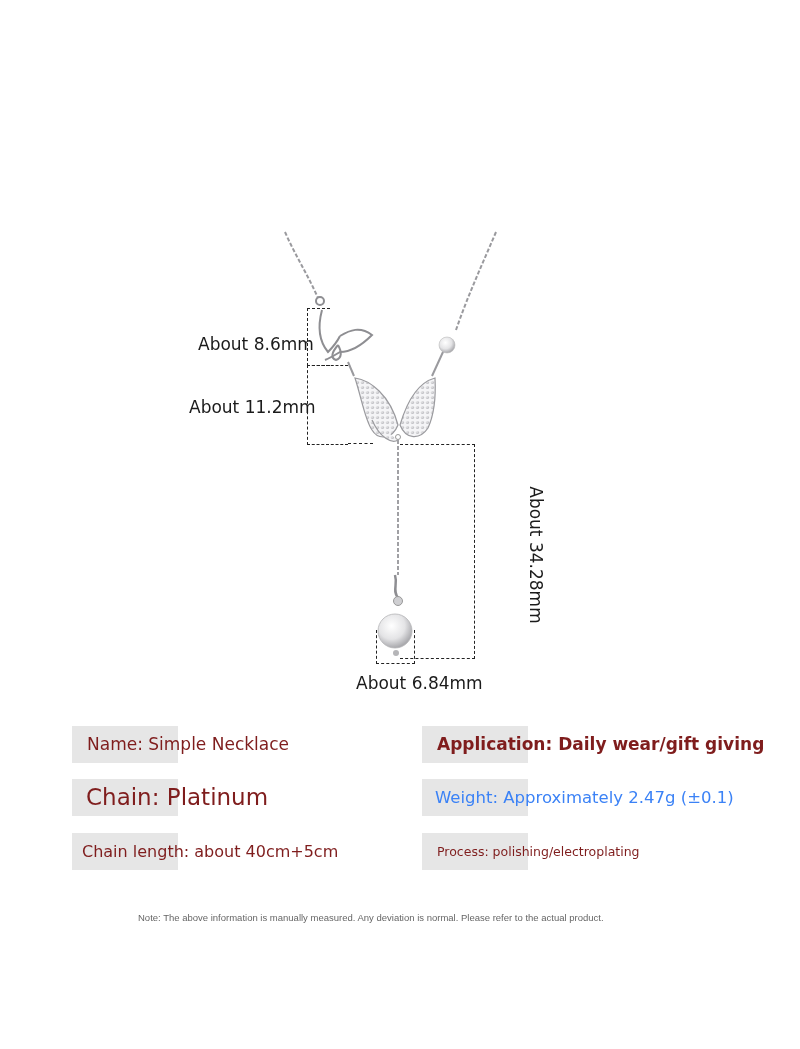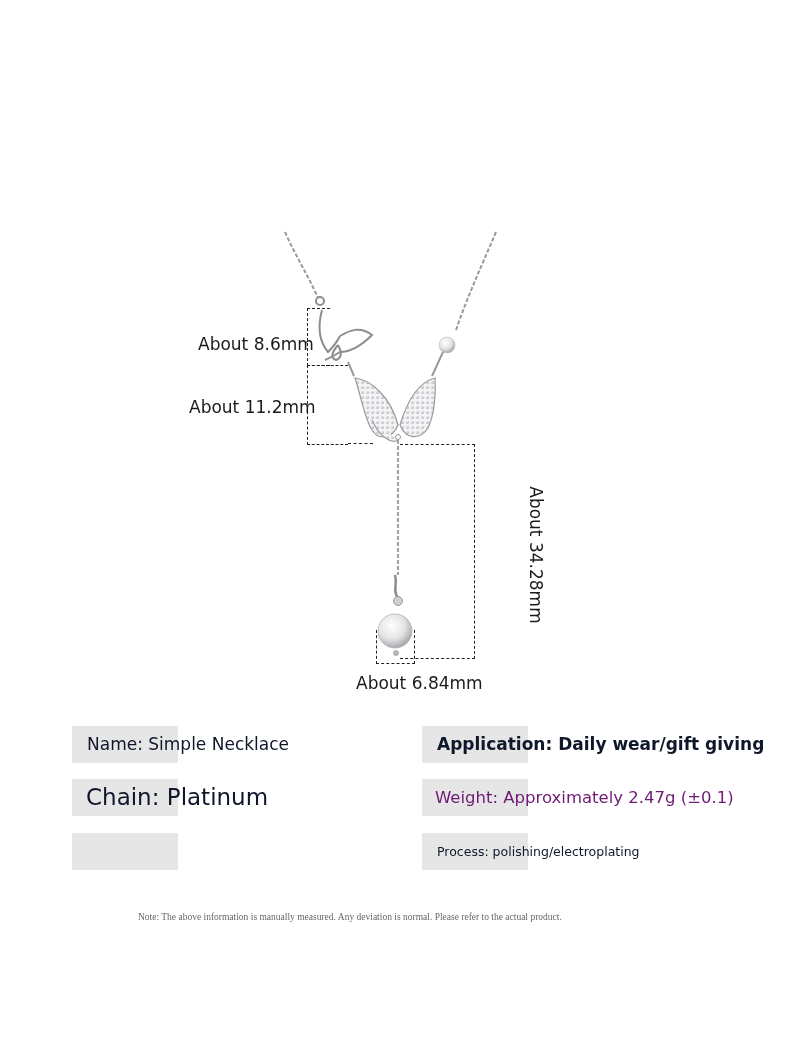--- a/index.html
+++ b/index.html
@@ -2,22 +2,22 @@
 <html><head>
 <meta charset="utf-8">
 <style>
   html, body { margin: 0; padding: 0; background: #ffffff; }
   body { width: 800px; height: 1049px; position: relative; overflow: hidden; font-family: "Liberation Sans", sans-serif; color: #1a1a1a; }
   .abs { position: absolute; }
   .dim { font-family: "DejaVu Sans", sans-serif; font-size: 17px; color: #1b1b1b; white-space: nowrap; }
   .dash { position: absolute; border-color: #222; border-style: dashed; border-width: 0; }
   .spec { position: absolute; height: 37px; }
   .spec .bg { position: absolute; left: 0; top: 0; width: 106px; height: 37px; background: #e6e6e6; }
-  .spec .txt { position: absolute; top: 0; height: 37px; line-height: 37px; white-space: nowrap; font-family: "DejaVu Sans", sans-serif; color: #0f172a; }
-  .note { position: absolute; left: 138px; top: 912px; font-family: Liberation Serif, serif; font-size: 9.5px; color: #666; white-space: nowrap; text-align: center; }
+  .spec .txt { position: absolute; top: 0; height: 37px; line-height: 37px; white-space: nowrap; font-family: "DejaVu Sans", sans-serif; color: #7f1d1d; }
+  .note { position: absolute; left: 138px; top: 912px; font-family: Liberation Sans, sans-serif; font-size: 9.5px; color: #666; white-space: nowrap; text-align: center; }
 </style>
 </head>
 <body>
 
 <svg class="abs" style="left:0;top:0" width="800" height="700" viewBox="0 0 800 700">
   <defs>
     <radialGradient id="pearl" cx="40%" cy="35%" r="65%">
       <stop offset="0%" stop-color="#ffffff"></stop>
       <stop offset="60%" stop-color="#e4e4e6"></stop>
       <stop offset="100%" stop-color="#a9a9ad"></stop>
@@ -73,28 +73,29 @@
 <div class="spec" style="left:72px;top:726px;width:330px;">
   <div class="bg"></div>
   <div class="txt" style="left:15px;font-size:17px;">Name: Simple Necklace</div>
 </div>
 <div class="spec" style="left:72px;top:779px;width:330px;">
   <div class="bg"></div>
   <div class="txt" style="left:14px;font-size:23px;">Chain: Platinum</div>
 </div>
 <div class="spec" style="left:72px;top:833px;width:330px;">
   <div class="bg"></div>
+  <div class="txt" style="left:10px;font-size:16px;">Chain length: about 40cm+5cm</div>
 </div>
 
 <div class="spec" style="left:422px;top:726px;width:330px;">
   <div class="bg"></div>
   <div class="txt" style="left:15px;font-size:17px;font-weight:bold;">Application: Daily wear/gift giving</div>
 </div>
 <div class="spec" style="left:422px;top:779px;width:330px;">
   <div class="bg"></div>
-  <div class="txt" style="left:13px;font-size:16.5px;color:#701a75;">Weight: Approximately 2.47g (±0.1)</div>
+  <div class="txt" style="left:13px;font-size:16.5px;color:#3b82f6;">Weight: Approximately 2.47g (±0.1)</div>
 </div>
 <div class="spec" style="left:422px;top:833px;width:330px;">
   <div class="bg"></div>
   <div class="txt" style="left:15px;font-size:12.5px;text-align:right;">Process: polishing/electroplating</div>
 </div>
 
 <div class="note">Note: The above information is manually measured. Any deviation is normal. Please refer to the actual product.</div>
 
 </body></html>

